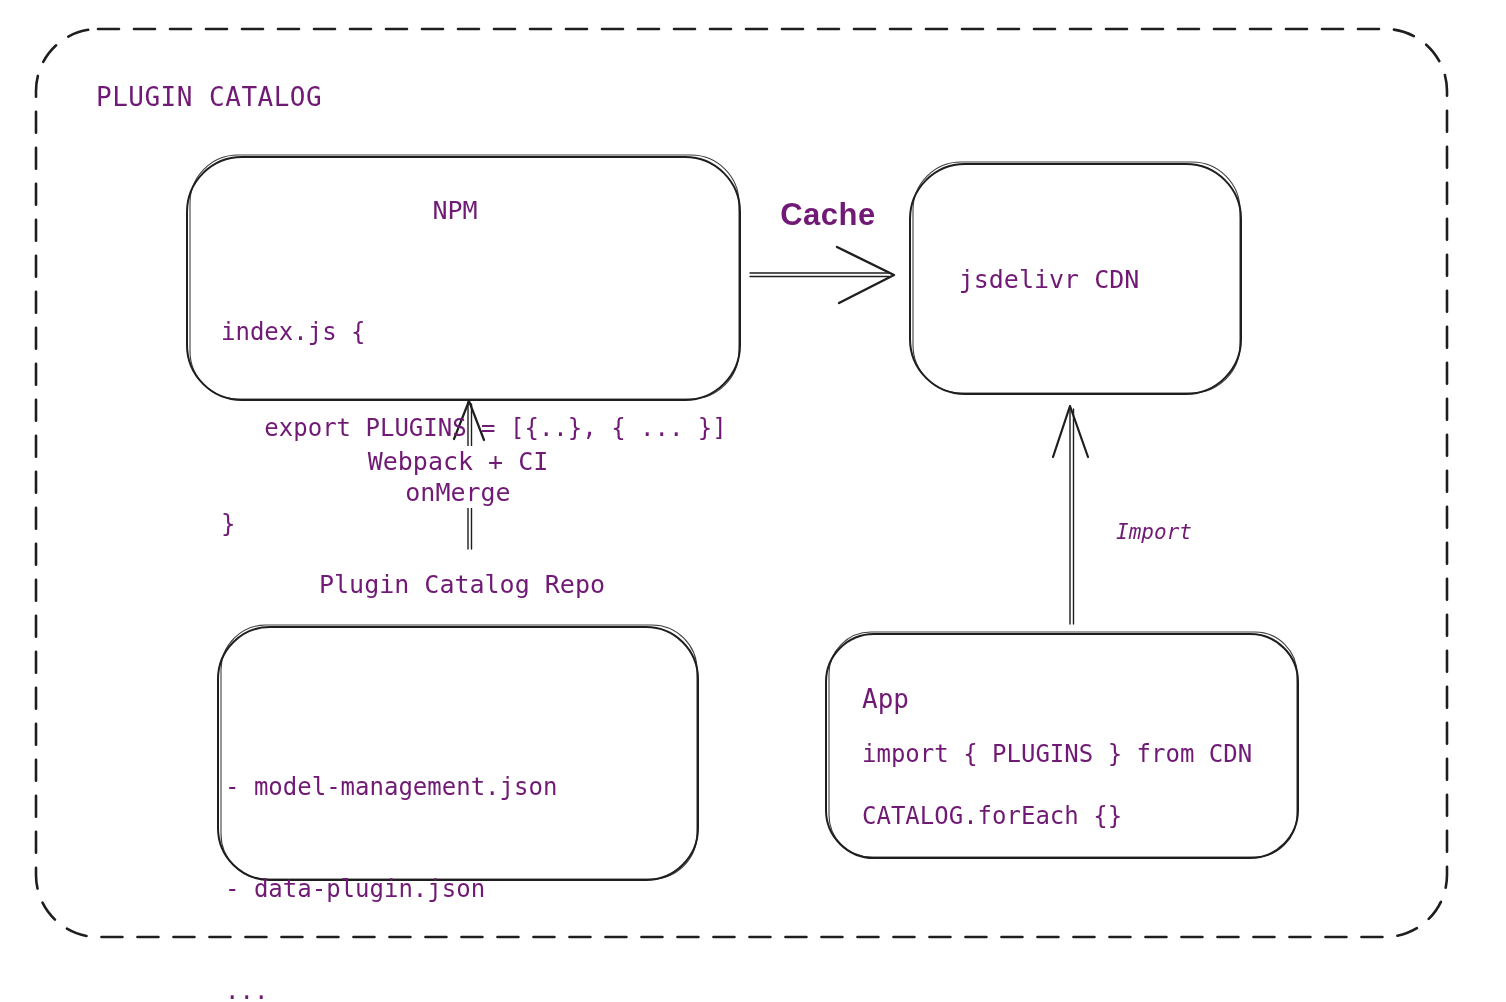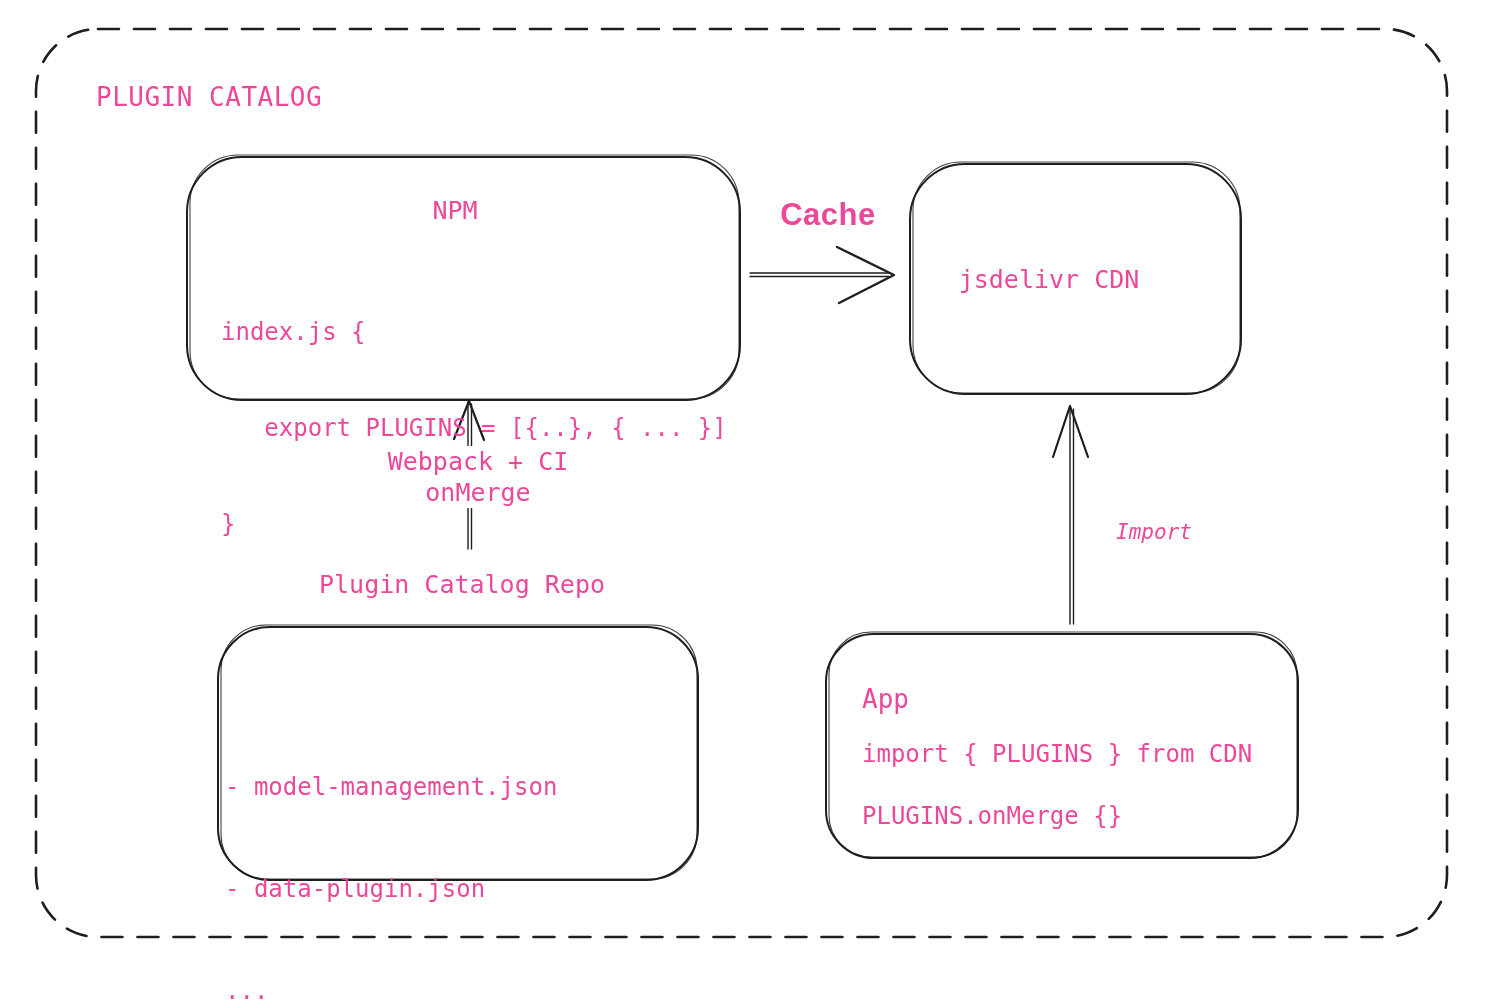--- a/index.html
+++ b/index.html
@@ -1,36 +1,36 @@
 <!DOCTYPE html>
 <html><head>
 <meta charset="utf-8">
 <style>
   html,body{margin:0;padding:0;background:#ffffff;}
   .canvas{
     position:relative;
     width:1506px;
     height:1002px;
     background:#ffffff;
-    color:#ec4899;
+    color:#701a75;
     font-family:"DejaVu Sans Mono","Liberation Mono",monospace;
     overflow:hidden;
   }
   .shapes{position:absolute;left:0;top:0;width:1506px;height:1002px;}
   .label{position:absolute;white-space:pre;}
   .mono{font-family:"DejaVu Sans Mono","Liberation Mono",monospace;}
   .sans{font-family:"Liberation Sans","DejaVu Sans",sans-serif;}
   .center{transform:translateX(-50%);}
   .diagram-title{left:96px;top:82px;font-size:26px;letter-spacing:.5px;}
   .npm-title{left:455px;top:196px;font-size:25px;}
   .npm-code{left:221px;top:252px;font-size:24px;line-height:32px;}
   .cdn-title{left:1049px;top:265px;font-size:25px;}
   .cache-label{left:828px;top:197px;font-size:31px;font-weight:600;letter-spacing:.5px;}
   .build-label{
-    left:478px;top:446px;font-size:25px;line-height:31px;
+    left:458px;top:446px;font-size:25px;line-height:31px;
     text-align:center;white-space:pre-line;background:#ffffff;padding:0 8px;
   }
   .repo-title{left:434px;top:570px;font-size:25px;margin-left:28px;}
   .repo-files{left:225px;top:702px;font-size:24px;line-height:34px;}
   .app-title{left:862px;top:684px;font-size:26px;}
   .app-code-1{left:862px;top:740px;font-size:24px;}
   .app-code-2{left:862px;top:802px;font-size:24px;}
   .import-label{left:1154px;top:520px;font-size:21px;font-style:italic;}
 </style>
 </head>
@@ -99,17 +99,17 @@
 
   <div class="label mono repo-title center">Plugin Catalog Repo</div>
   <div class="label mono repo-files">
     <div>- model-management.json</div>
     <div>- data-plugin.json</div>
     <div>...</div>
   </div>
 
   <div class="label mono app-title">App</div>
   <div class="label mono app-code-1">import { PLUGINS } from CDN</div>
-  <div class="label mono app-code-2">PLUGINS.onMerge {}</div>
+  <div class="label mono app-code-2">CATALOG.forEach {}</div>
 
   <div class="label mono import-label center">Import</div>
 
 </div>
 
 </body></html>

